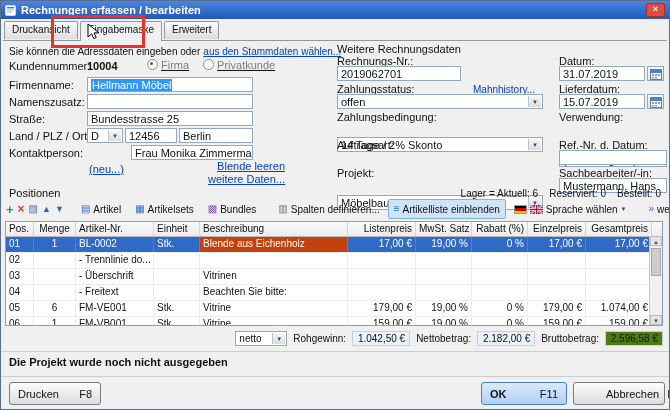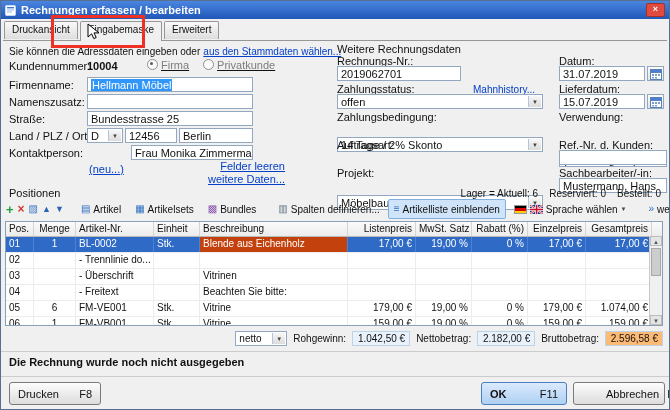--- a/index.html
+++ b/index.html
@@ -70,21 +70,21 @@
   .vscroll{position:absolute;right:0;top:14px;bottom:0;width:12px;background:#f0f0f0;border-left:1px solid #c9c9c9;}
   .sarrow{height:10px;font-size:6px;color:#555;text-align:center;line-height:10px;background:#e4e4e4;border:1px solid #bdbdbd;box-sizing:border-box;cursor:pointer;}
   .sarrow.down{position:absolute;bottom:0;left:0;right:0;}
   .sarrow.up{position:absolute;top:0;left:0;right:0;}
   .sthumb{position:absolute;left:1px;right:1px;top:12px;height:26px;background:#cdcdcd;border:1px solid #a8a8a8;cursor:pointer;}
   
   .totals{position:absolute;left:4px;top:329px;width:658px;height:17px;display:flex;align-items:center;
     justify-content:flex-end;gap:6px;font-size:10px;}
   .valbox{border:1px solid #bcd2e8;background:#e9f2fb;padding:1px 4px;min-width:58px;text-align:right;
     box-sizing:border-box;height:15px;line-height:12px;font-size:10px;}
-  .valbox.brutto{background:#fdba74;}
+  .valbox.brutto{background:#4d7c0f;}
   
   .hr{position:absolute;left:0;right:0;border-top:1px solid #cccccc;}
   .statustext{position:absolute;left:8px;top:355px;font-weight:bold;font-size:11px;}
   .btn{position:absolute;top:381px;height:23px;box-sizing:border-box;border:1px solid #7a7a7a;border-radius:3px;
     background:linear-gradient(#fdfdfd,#dcdcdc);display:flex;align-items:center;justify-content:space-between;
     padding:0 8px;font-size:11px;cursor:pointer;}
   .btn.ok{background:linear-gradient(#dbeafd,#aed0f2);border-color:#4a7fc0;}
   .btn .key{margin-left:8px;}
   .btn .blabel.bold{font-weight:bold;}
   
@@ -154,21 +154,21 @@
     <div class="fld abs" style="left:172px;top:85px;width:74px;">
       <span>Berlin</span>
     </div>
 
     <span class="lbl abs" style="left:2px;top:104px;">Kontaktperson:</span>
     <span class="link abs" style="left:82px;top:120px;">(neu...)</span>
     <div class="fld abs" style="left:124px;top:102px;width:122px;">
       <span>Frau Monika Zimmermann</span>
     </div>
 
-    <span class="link abs" style="right:50px;top:117px;">Felder leeren</span>
+    <span class="link abs" style="right:50px;top:117px;">Blende leeren</span>
     <span class="link abs" style="right:50px;top:130px;">weitere Daten...</span>
   </div>
 
   <div class="panel" style="left:336px;top:42px;width:330px;height:144px;">
     <span class="lbl abs" style="left:0;top:0;">Weitere Rechnungsdaten</span>
 
     <span class="lbl abs" style="left:0;top:12px;">Rechnungs-Nr.:</span>
     <div class="fld abs" style="left:0;top:23px;width:124px;">
       <span>2019062701</span>
     </div>
@@ -219,21 +219,21 @@
     <div class="fld combo abs" style="left:222px;top:79px;width:108px;">
       <span>(keine Angabe)</span>
       <span class="arr">▼</span>
     </div>
 
     <span class="lbl abs" style="left:0;top:96px;">Auftragsart:</span>
     <div class="fld combo abs" style="left:0;top:107px;width:206px;">
       <span>Möbelbau</span>
       <span class="arr">▼</span>
     </div>
-    <span class="lbl abs" style="left:222px;top:96px;">Ref.-Nr. d. Kunden:</span>
+    <span class="lbl abs" style="left:222px;top:96px;">Ref.-Nr. d. Datum:</span>
     <div class="fld abs" style="left:222px;top:107px;width:108px;">
       <span></span>
     </div>
 
     <span class="lbl abs" style="left:0;top:124px;">Projekt:</span>
     <div class="fld combo abs" style="left:0;top:135px;width:206px;">
       <span>(keine Angabe)</span>
       <span class="arr">▼</span>
     </div>
     <span class="lbl abs" style="left:222px;top:124px;">Sachbearbeiter/-in:</span>
@@ -406,21 +406,21 @@
     </div>
     <span class="lbl" style="font-size:10px;">Rohgewinn:</span>
     <span class="valbox">1.042,50 €</span>
     <span class="lbl" style="font-size:10px;">Nettobetrag:</span>
     <span class="valbox">2.182,00 €</span>
     <span class="lbl" style="font-size:10px;">Bruttobetrag:</span>
     <span class="valbox brutto">2.596,58 €</span>
   </div>
 
   <div class="hr" style="top:350px;"></div>
-  <div class="statustext">Die Rechnung wurde noch nicht ausgegeben</div>
+  <div class="statustext">Die Projekt wurde noch nicht ausgegeben</div>
   <div class="hr" style="top:375px;"></div>
 
   <div class="btn" style="left:8px;width:92px;">
     <span class="blabel">Drucken</span>
     <span class="key">F8</span>
   </div>
   <div class="btn ok" style="left:480px;width:86px;">
     <span class="blabel bold">OK</span>
     <span class="key">F11</span>
   </div>

